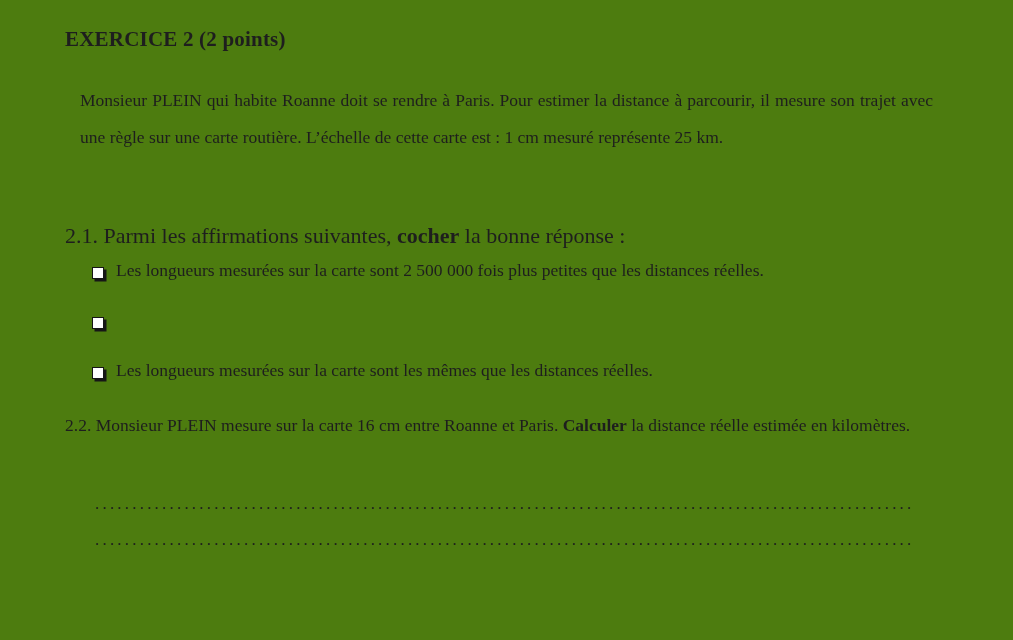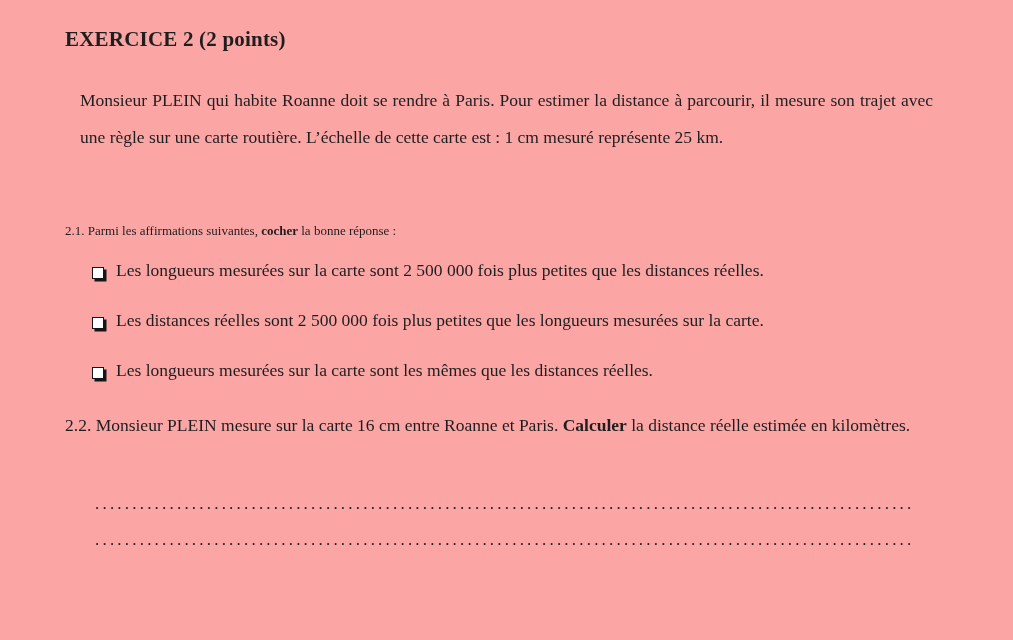--- a/index.html
+++ b/index.html
@@ -1,21 +1,21 @@
 <!DOCTYPE html>
 <html><head>
 <meta charset="utf-8">
 <style>
   * { margin: 0; padding: 0; box-sizing: border-box; }
   html, body { background: #ffffff; }
   .page {
     position: relative;
     width: 1013px;
     height: 640px;
-    background: #fca5a5;
+    background: #4d7c0f;
     font-family: "Liberation Serif", serif;
     color: #1e1e1e;
     overflow: hidden;
   }
   .title {
     position: absolute;
     left: 65px;
     top: 27px;
     font-size: 21px;
     font-weight: bold;
@@ -28,21 +28,21 @@
     width: 853px;
     font-size: 17.5px;
     line-height: 37px;
     text-align: justify;
   }
   .q21 {
     position: absolute;
     left: 65px;
     top: 223px;
     width: 900px;
-    font-size: 13px;
+    font-size: 22px;
   }
   .options {
     position: absolute;
     left: 92px;
     top: 257px;
     width: 880px;
   }
   .option {
     display: flex;
     align-items: flex-end;
@@ -100,21 +100,20 @@
     <span>2.1. Parmi les affirmations suivantes, </span><span class="bold">cocher</span><span> la bonne réponse :</span>
   </div>
 
   <div class="options">
     <div class="option">
       <span class="checkbox"></span>
       <span>Les longueurs mesurées sur la carte sont 2 500 000 fois plus petites que les distances réelles.</span>
     </div>
     <div class="option">
       <span class="checkbox"></span>
-      <span>Les distances réelles sont 2 500 000 fois plus petites que les longueurs mesurées sur la carte.</span>
     </div>
     <div class="option">
       <span class="checkbox"></span>
       <span>Les longueurs mesurées sur la carte sont les mêmes que les distances réelles.</span>
     </div>
   </div>
 
   <div class="q22">
     <span>2.2. Monsieur PLEIN mesure sur la carte 16 cm entre Roanne et Paris. </span><span class="bold">Calculer</span><span> la distance réelle estimée en kilomètres.</span>
   </div>

